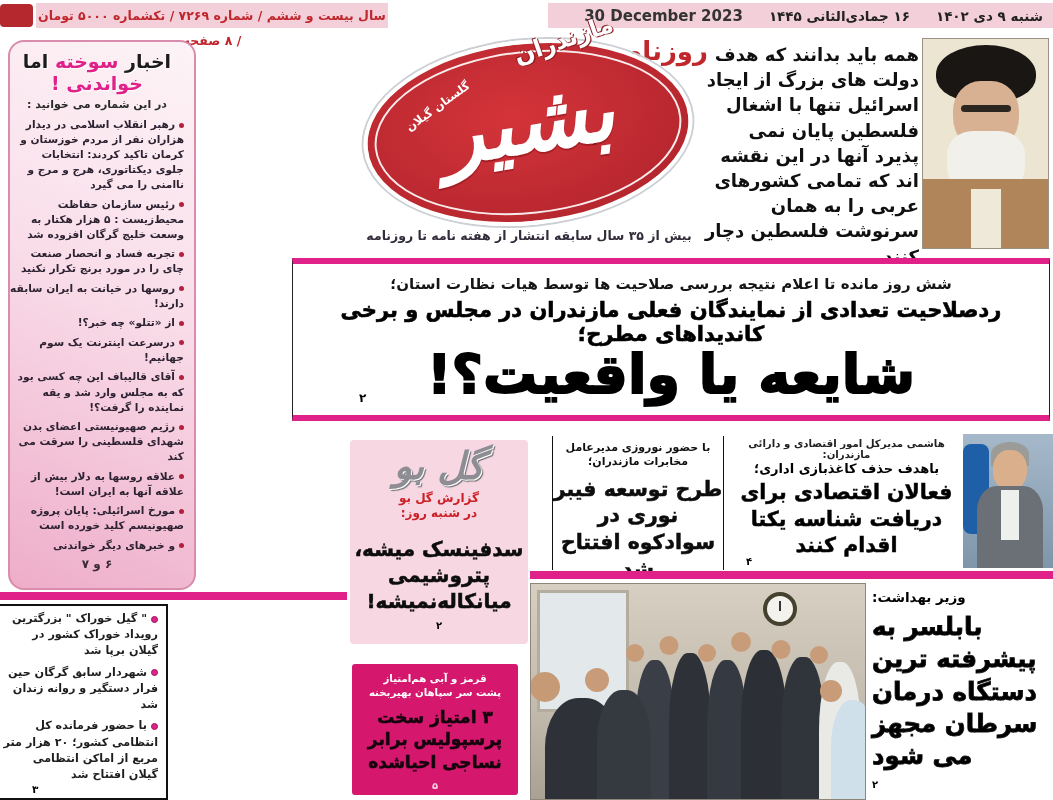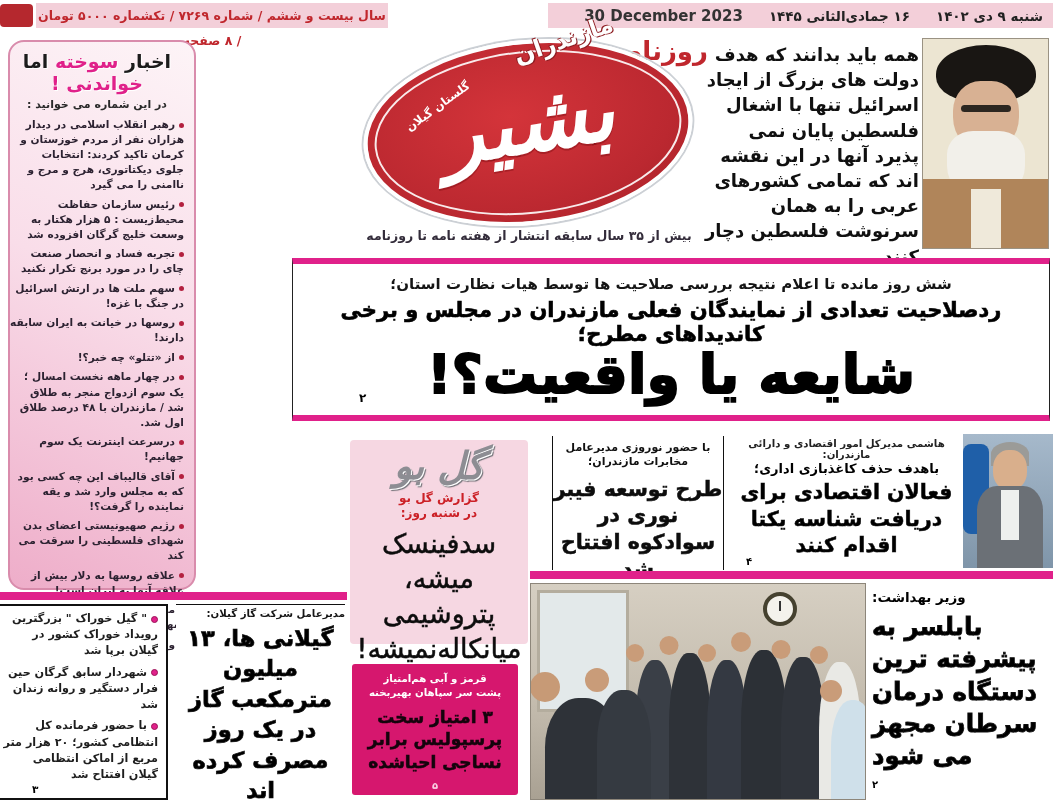--- a/index.html
+++ b/index.html
@@ -77,22 +77,22 @@
   .main-title { margin-top:1px; font-size:54px; font-weight:bold; color:#000;
           -webkit-text-stroke:1.8px #000; letter-spacing:-1px; line-height:1.05; }
   .main-page { position:absolute; left:66px; bottom:10px; font-size:12px; font-weight:bold; }
 
   
   .golbo-box { left:350px; top:440px; width:178px; height:204px; background:#f6d7e2;
           border-radius:4px; text-align:center; padding-top:4px; }
   .golbo-logo { font-size:38px; font-weight:bold; font-style:italic; color:#8d8d93;
           text-shadow:1px 1px 0 #fff, 2px 2px 1px #6e6e74; }
   .golbo-kicker { color:#cc2127; font-weight:bold; font-size:12px; line-height:1.25; margin-top:3px; }
-  .golbo-head { font-size:27px; font-weight:normal; color:#0d0d0d; line-height:1.3;
-          margin-top:5px; -webkit-text-stroke:.5px #0d0d0d; }
+  .golbo-head { font-size:20px; font-weight:bold; color:#0d0d0d; line-height:1.3;
+          margin-top:15px; -webkit-text-stroke:.5px #0d0d0d; }
   .small-page { font-size:10px; font-weight:bold; }
 
   .fiber-box { left:552px; top:436px; width:172px; height:134px; background:#fff;
           border-left:1.5px solid #111; border-right:1.5px solid #111; text-align:center; padding-top:5px; }
   .fiber-kicker { font-size:11px; font-weight:bold; color:#111; line-height:1.3; }
   .fiber-head { font-size:20.5px; font-weight:bold; color:#0d0d0d; line-height:1.3; margin-top:6px;
           -webkit-text-stroke:.5px #0d0d0d; }
 
   .econ-box { left:730px; top:434px; width:323px; height:137px; background:#fff; display:flex; flex-direction:row; }
   .econ-photo { width:90px; height:134px; background:linear-gradient(#a6b9cb,#7f95a9);
@@ -186,24 +186,22 @@
 
   <div class="abs pink-box">
     <div class="pink-title">
       <span>اخبار </span><span class="hl">سوخته </span><span>اما </span><span class="hl">خواندنی !</span>
     </div>
     <div class="pink-sub">در این شماره می خوانید :</div>
 
     <div class="news-item"><span class="dot"></span><span>رهبر انقلاب اسلامی در دیدار هزاران نفر از مردم خوزستان و کرمان تاکید کردند: انتخابات جلوی دیکتاتوری، هرج و مرج و ناامنی را می گیرد</span></div>
     <div class="news-item"><span class="dot"></span><span>رئیس سازمان حفاظت محیط‌زیست : ۵ هزار هکتار به وسعت خلیج گرگان افزوده شد</span></div>
     <div class="news-item"><span class="dot"></span><span>تجربه فساد و انحصار صنعت چای را در مورد برنج تکرار نکنید</span></div>
-    <div class="news-item"><span class="dot"></span><span>سهم ملت ها در ارتش اسرائیل در جنگ با غزه!</span></div>
     <div class="news-item"><span class="dot"></span><span>روسها در خیانت به ایران سابقه دارند!</span></div>
     <div class="news-item"><span class="dot"></span><span>از «تتلو» چه خبر؟!</span></div>
-    <div class="news-item"><span class="dot"></span><span>در چهار ماهه نخست امسال ؛ یک سوم ازدواج منجر به طلاق شد / مازندران با ۴۸ درصد طلاق اول شد.</span></div>
     <div class="news-item"><span class="dot"></span><span>درسرعت اینترنت یک سوم جهانیم!</span></div>
     <div class="news-item"><span class="dot"></span><span>آقای قالیباف این چه کسی بود که به مجلس وارد شد و یقه نماینده را گرفت؟!</span></div>
     <div class="news-item"><span class="dot"></span><span>رژیم صهیونیستی اعضای بدن شهدای فلسطینی را سرقت می کند</span></div>
     <div class="news-item"><span class="dot"></span><span>علاقه روسها به دلار بیش از علاقه آنها به ایران است!</span></div>
     <div class="news-item"><span class="dot"></span><span>مورخ اسرائیلی: پایان پروژه صهیونیسم کلید خورده است</span></div>
     <div class="news-item"><span class="dot"></span><span>و خبرهای دیگر خواندنی</span></div>
     <div class="pink-pages">۶ و ۷</div>
   </div>
 
   <div class="abs main-box">
@@ -248,24 +246,20 @@
   <div class="abs mag-bar-right"></div>
   <div class="abs mag-bar-left"></div>
 
   <div class="gilan-box">
     <div class="gitem"><span class="gdot"></span><span>" گیل خوراک " بزرگترین رویداد خوراک کشور در گیلان برپا شد</span></div>
     <div class="gitem"><span class="gdot"></span><span>شهردار سابق گرگان حین فرار دستگیر و روانه زندان شد</span></div>
     <div class="gitem"><span class="gdot"></span><span>با حضور فرمانده کل انتظامی کشور؛ ۲۰ هزار متر مربع از اماکن انتظامی گیلان افتتاح شد</span></div>
     <div class="gilan-page">۳</div>
   </div>
 
-  <div class="abs gas-box">
-    <div class="gas-kicker">مدیرعامل شرکت گاز گیلان:</div>
-    <div class="gas-head">گیلانی ها، ۱۳ میلیون مترمکعب گاز در یک روز مصرف کرده اند</div>
-  </div>
 
   <div class="abs sport-box">
     <div class="sport-kicker">
       <span>قرمز و آبی هم‌امتیاز</span><br>
       <span>پشت سر سپاهان بهیربخنه</span>
     </div>
     <div class="sport-head">۳ امتیاز سخت پرسپولیس برابر نساجی احیاشده</div>
     <span class="sport-page">۵</span>
   </div>
 

